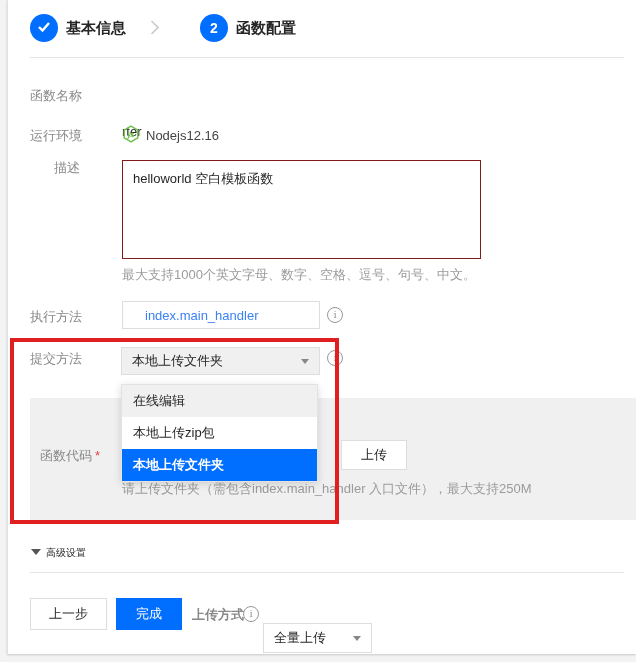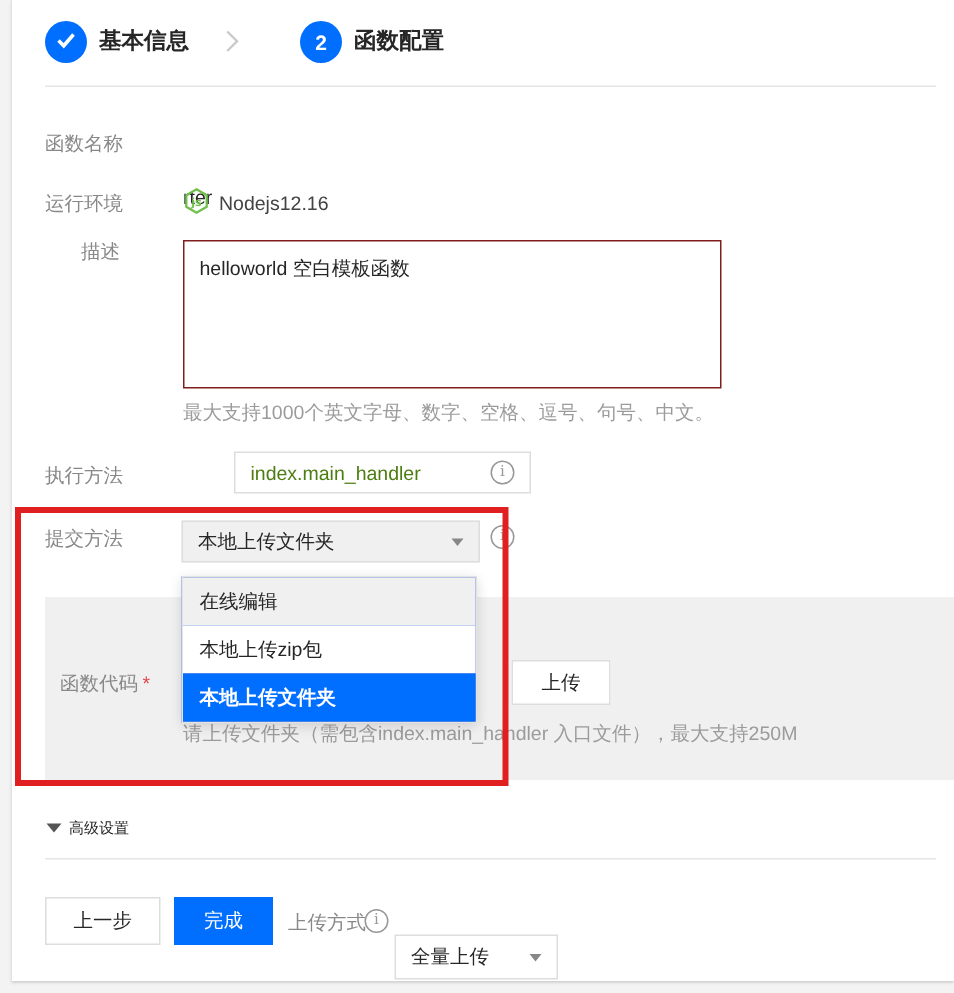--- a/index.html
+++ b/index.html
@@ -31,22 +31,22 @@
   .f-label { font-size:13px; color:#888; line-height:15px; }
   .f-value { font-size:13px; color:#262626; line-height:15px; }
   .helper  { font-size:13px; color:#9b9b9b; line-height:15px; }
   textarea.desc {
     width:359px; height:99px; border:1px solid #7f1d1d; resize:none;
     font-family:inherit; font-size:13px; color:#262626; padding:9px 10px;
     outline:none; background:#fff;
   }
   .text-input {
     width:198px; height:28px; border:1px solid #ddd; background:#fff;
-    display:flex; align-items:center; padding:0 10px;
-    font-size:13px; color:#4d7c0f;margin-left:34px;
+    display:flex; align-items:center; padding:0 22px;
+    font-size:13px; color:#3b82f6;
   }
   .select-box {
     height:28px; border:1px solid #ddd; display:flex; align-items:center;
     padding:0 10px; font-size:13px; color:#262626; cursor:pointer;
   }
   .select-gray { background:#f0f0f0; width:199px; }
   .select-white { background:#fff; }
   .caret {
     width:0; height:0; border-left:4px solid transparent;
     border-right:4px solid transparent; border-top:5px solid #878787;
@@ -175,18 +175,18 @@
 <div class="abs adv-label" style="left:46px; top:545px;">高级设置</div>
 
 <div class="abs divider" style="left:30px; top:572px; width:594px;"></div>
 
 <div class="abs btn btn-weak" style="left:30px; top:598px;">
   <span>上一步</span>
 </div>
 <div class="abs btn btn-primary" style="left:116px; top:598px;">
   <span>完成</span>
 </div>
-<div class="abs footer-label" style="left:192px; top:607px;">上传方式</div>
+<div class="abs footer-label" style="left:192px; top:607px;font-weight:bold;">上传方式</div>
 <div class="abs info-icon" style="left:243px; top:606px;"><span>i</span></div>
 <div class="abs select-box select-white" style="left:263px; top:599px; width:109px; height:30px;margin-top:24px;">
   <span>全量上传</span>
   <span class="caret"></span>
 </div>
 
 </body></html>

